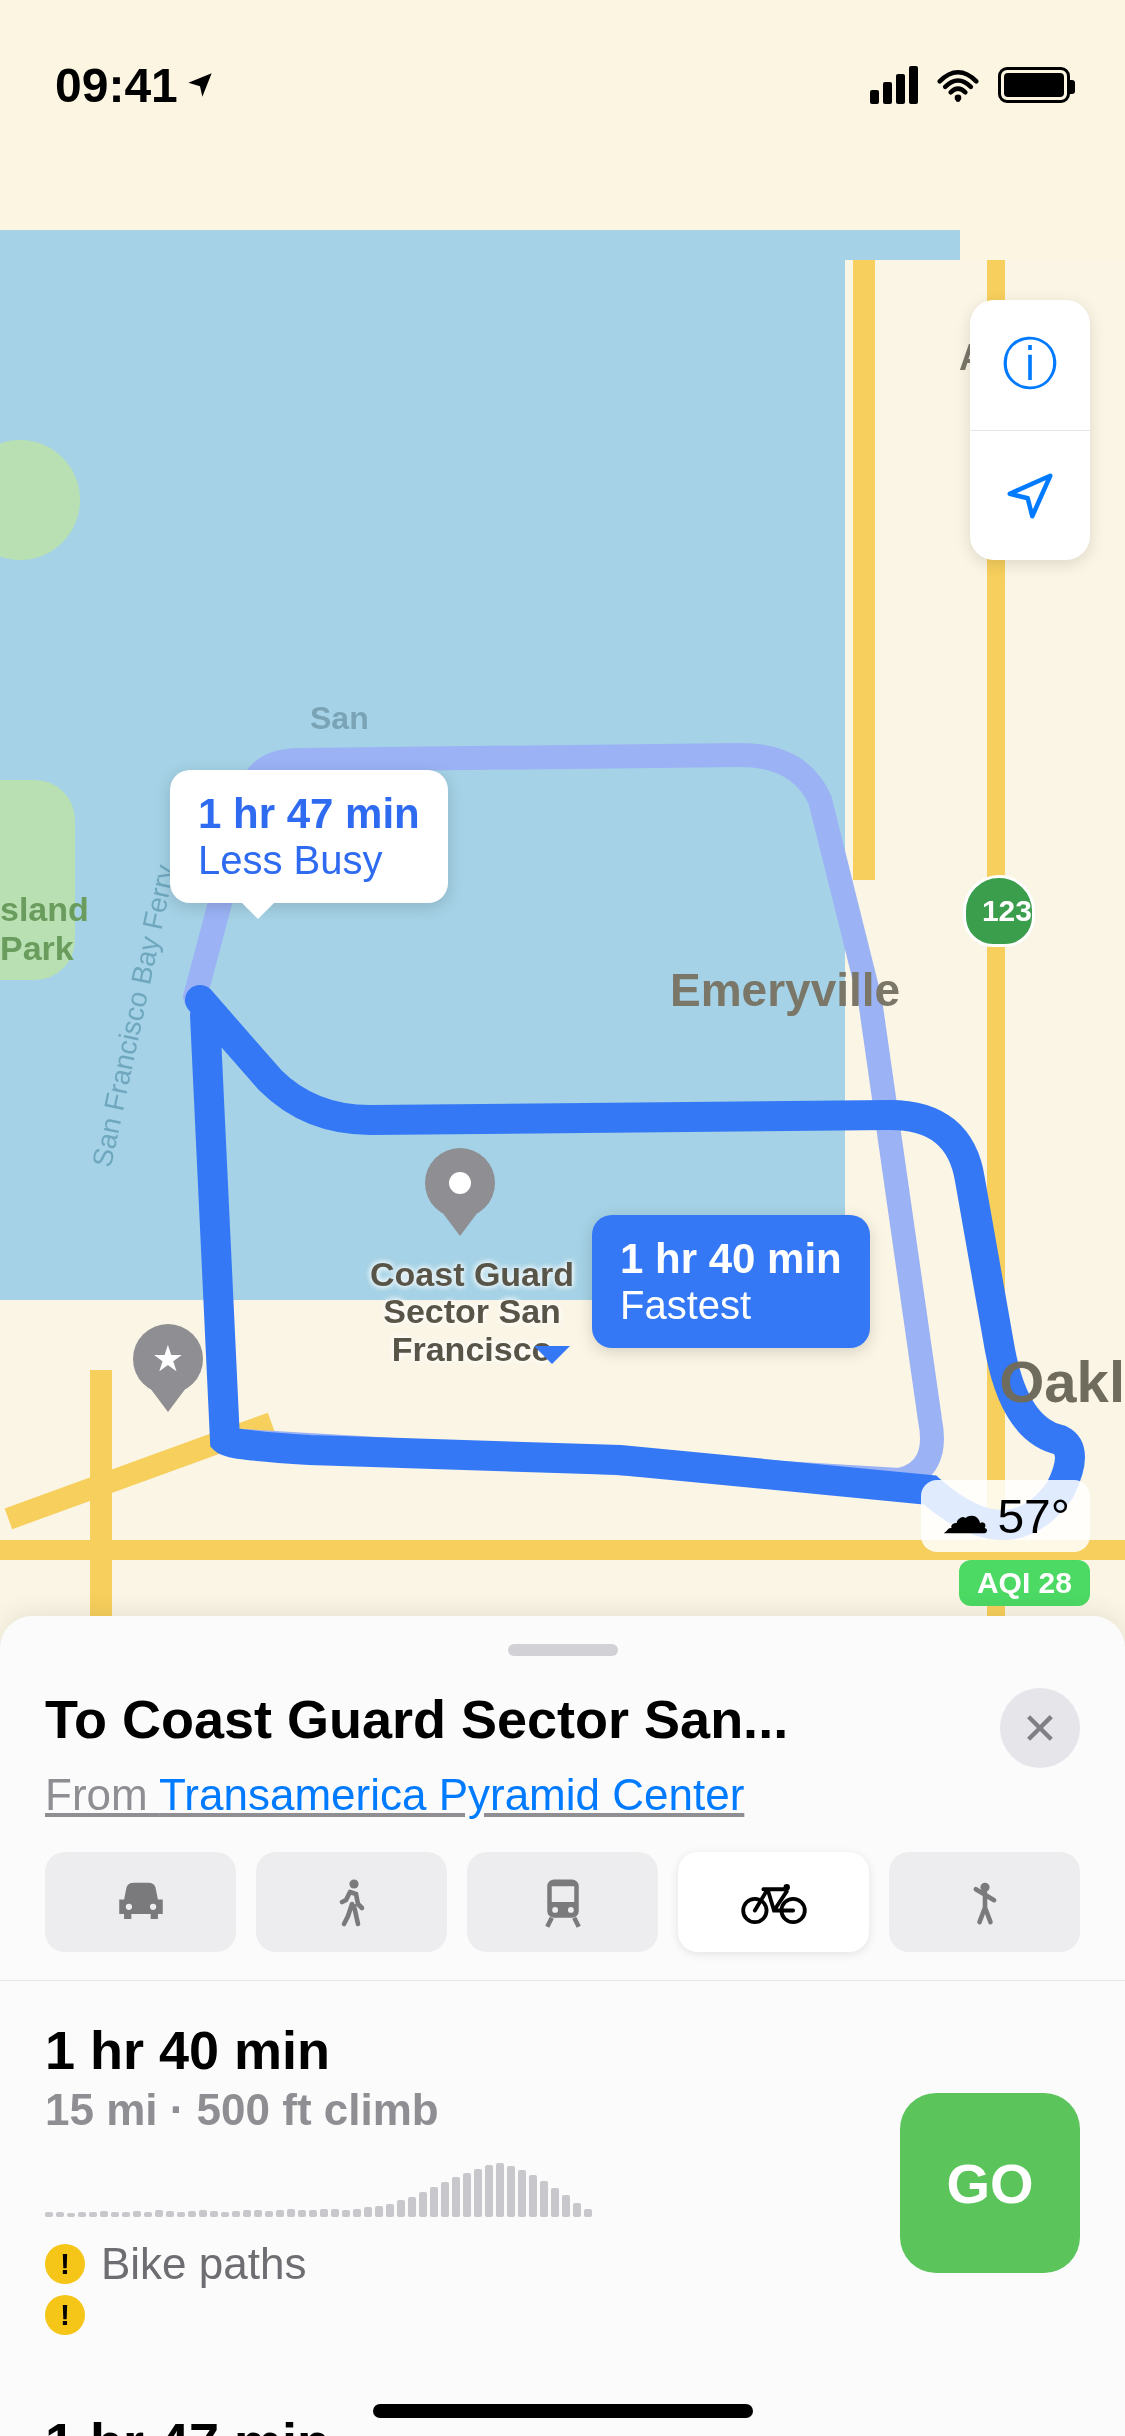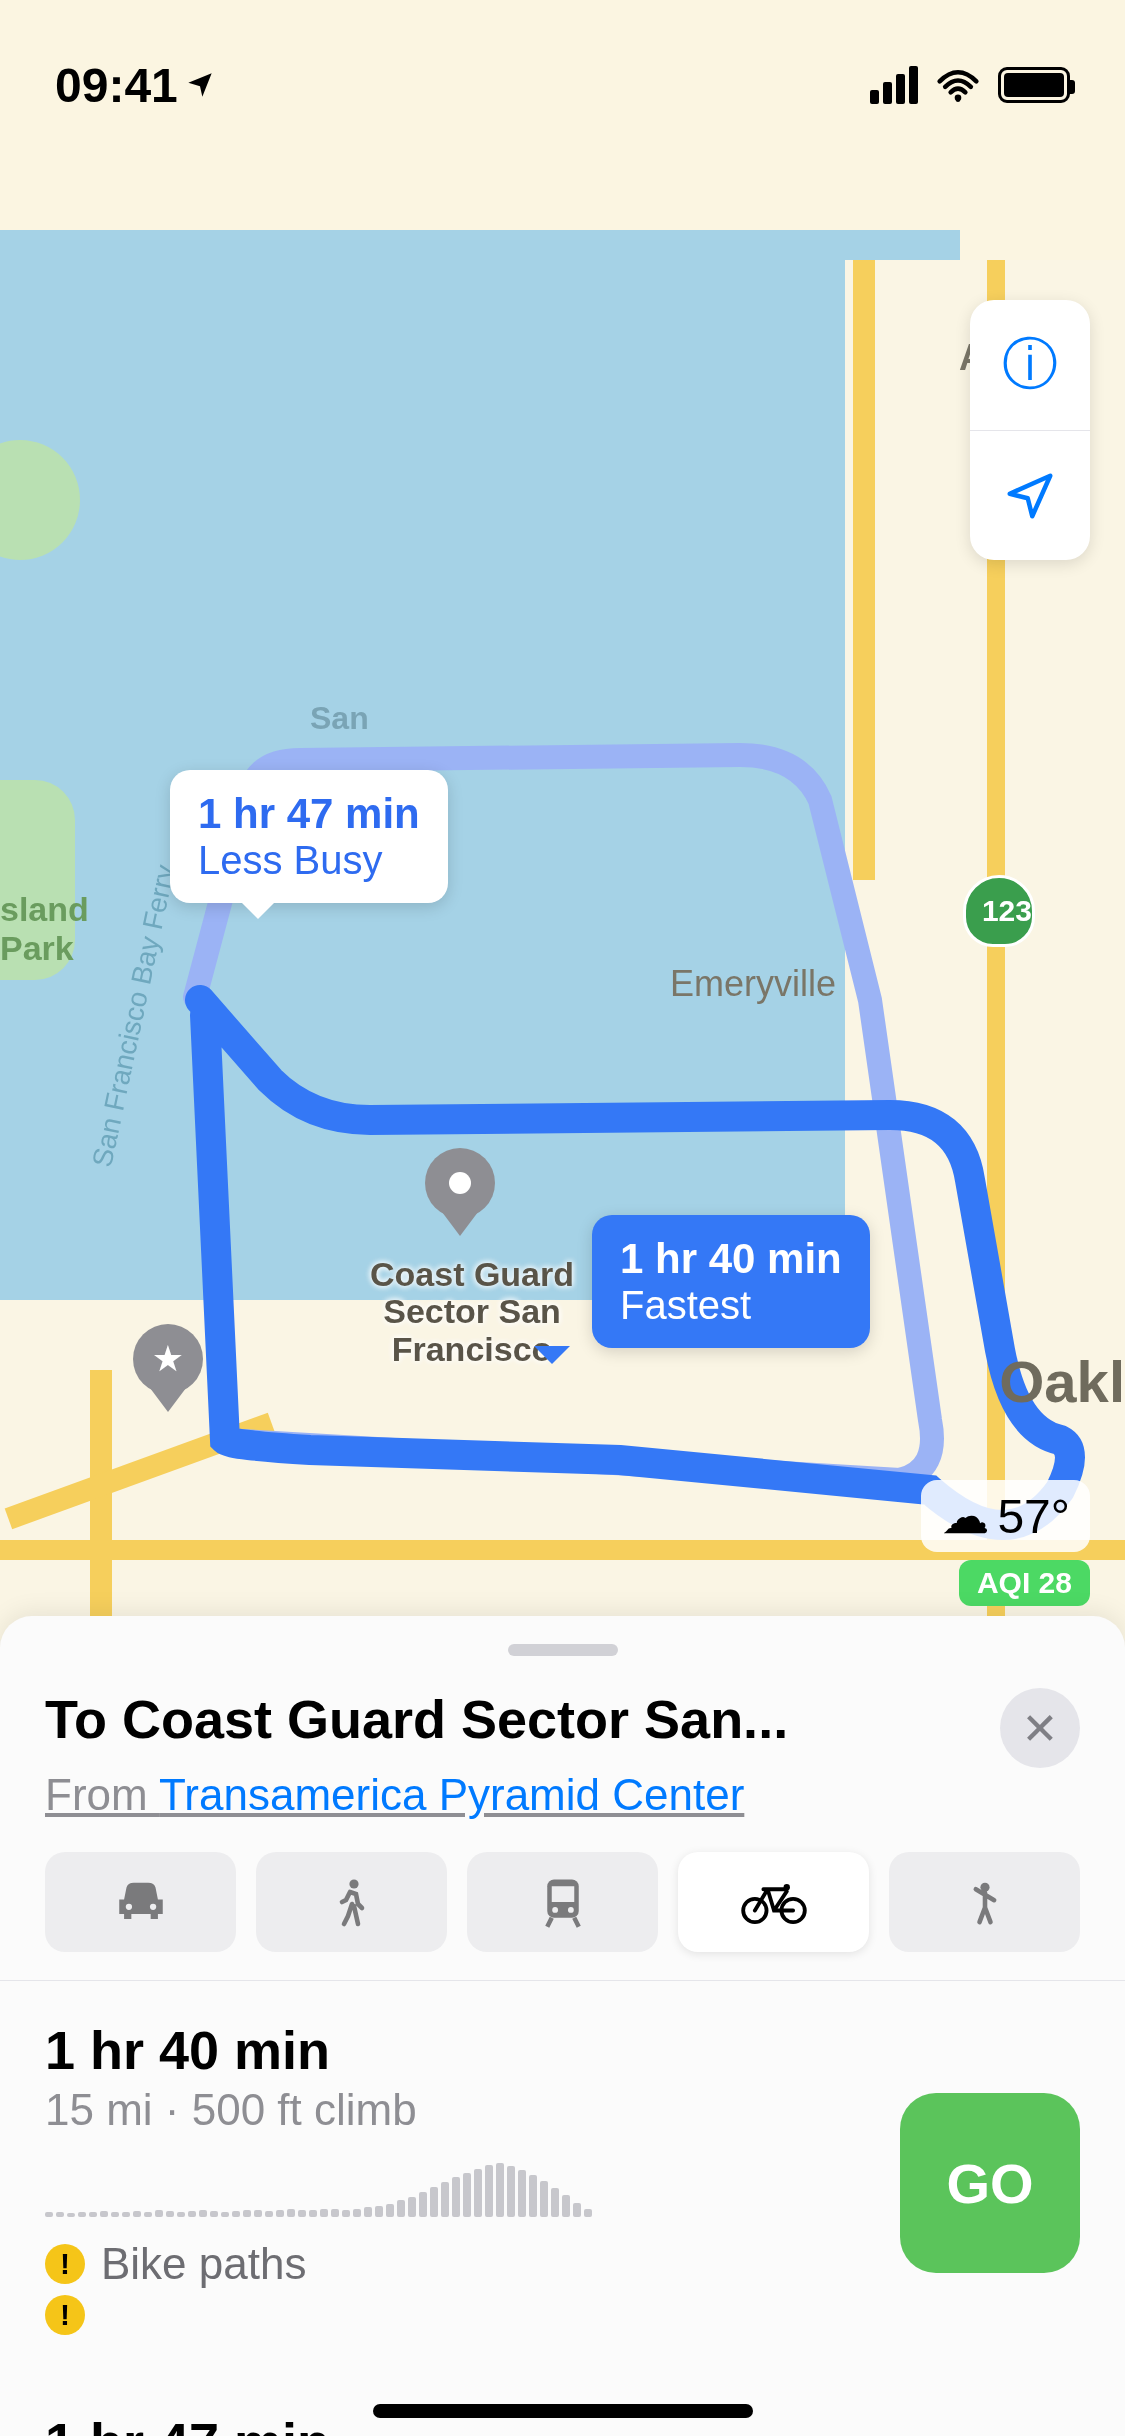--- a/index.html
+++ b/index.html
@@ -77,21 +77,21 @@
 
 .mode-tabs { display: flex; gap: 20px; margin: 32px 0 28px; }
 .mode-tab { flex: 1; height: 100px; background: #ededef; border-radius: 20px; display: flex; align-items: center; justify-content: center; font-size: 52px; color: #5c5c5e; }
 .mode-tab.active { background: #fff; box-shadow: 0 2px 10px rgba(0,0,0,.1); color: #000; }
 
 .divider { height: 1px; background: #e5e5ea; margin: 0 -45px; }
 
 .route-item { display: flex; align-items: flex-start; padding: 38px 0; gap: 28px; }
 .route-info { flex: 1; }
 .route-time { font-size: 54px; font-weight: 700; color: #000; }
-.route-meta { font-size: 44px; color: #8e8e93; margin-top: 4px; }
+.route-meta { font-size: 44px; color: #8e8e93; margin-top: 4px; font-weight: bold; }
 .elevation { display: flex; align-items: flex-end; gap: 3px; margin-top: 22px; height: 60px; }
 .elevation span { width: 8px; background: #c7c7cc; border-radius: 2px; }
 .route-warnings { margin-top: 22px; }
 .route-warn { display: flex; align-items: center; gap: 16px; font-size: 44px; color: #6d6d72; margin-top: 6px; }
 .warn-badge { width: 40px; height: 40px; background: #f5c518; border-radius: 50%; display: flex; align-items: center; justify-content: center; color: #000; font-weight: 900; font-size: 30px; }
 
 .go-btn { width: 180px; height: 180px; background: #5bc45b; border-radius: 36px; display: flex; align-items: center; justify-content: center; color: #fff; font-size: 56px; font-weight: 700; margin-top: 74px; flex-shrink: 0; }
 
 .home-indicator { position: absolute; bottom: 18px; left: 50%; transform: translateX(-50%); width: 380px; height: 14px; background: #000; border-radius: 8px; }
 </style>
@@ -114,21 +114,21 @@
   <svg class="routes" viewBox="0 0 1125 2436">
     <path d="M 195 997 L 250 790 Q 260 760 300 760 L 740 755 Q 800 755 820 800 L 870 1000 L 930 1420 Q 940 1470 900 1480 L 225 1440" stroke="#9bb3f5" stroke-width="24" fill="none" stroke-linecap="round"></path>
     <path d="M 200 1000 L 270 1080 Q 310 1120 370 1120 L 890 1115 Q 960 1115 970 1180 L 1000 1350 Q 1015 1430 1060 1440 Q 1080 1450 1060 1490 Q 1010 1560 930 1490 L 620 1460 L 310 1450 Q 230 1445 225 1440 L 205 1015" stroke="#3478f6" stroke-width="30" fill="none" stroke-linecap="round"></path>
   </svg>
 
   <div class="map-label ferry-label" style="top:1000px;left:-20px;">San Francisco Bay Ferry</div>
   <div class="map-label" style="top:890px;left:0;font-size:34px;color:#6a9c5e;white-space:pre;">sland
 Park</div>
   <div class="map-label" style="top:700px;left:310px;font-size:32px;color:#7aa4b5;">San</div>
   <div class="map-label" style="top:337px;right:130px;font-size:36px;">Al</div>
-  <div class="map-label" style="top:963px;left:670px;font-size:36px;font-weight:400;">Emeryville</div>
+  <div class="map-label" style="top:963px;left:670px;font-size:46px;font-weight:700;">Emeryville</div>
   <div class="map-label" style="top:1348px;right:0;font-size:58px;font-weight:700;color:#6f6b5d;">Oakl</div>
   <div class="map-label" style="top:1620px;left:0;font-size:64px;font-weight:700;color:#6f6b5d;letter-spacing:4px;">rancisco</div>
   <div class="map-label" style="top:1796px;left:55px;font-size:30px;">16th St</div>
 
   <div class="shield">
       <span>123</span>
     </div>
 
   <div class="pin" style="top:1148px;left:425px;">
       <div class="pin-dot"></div>

